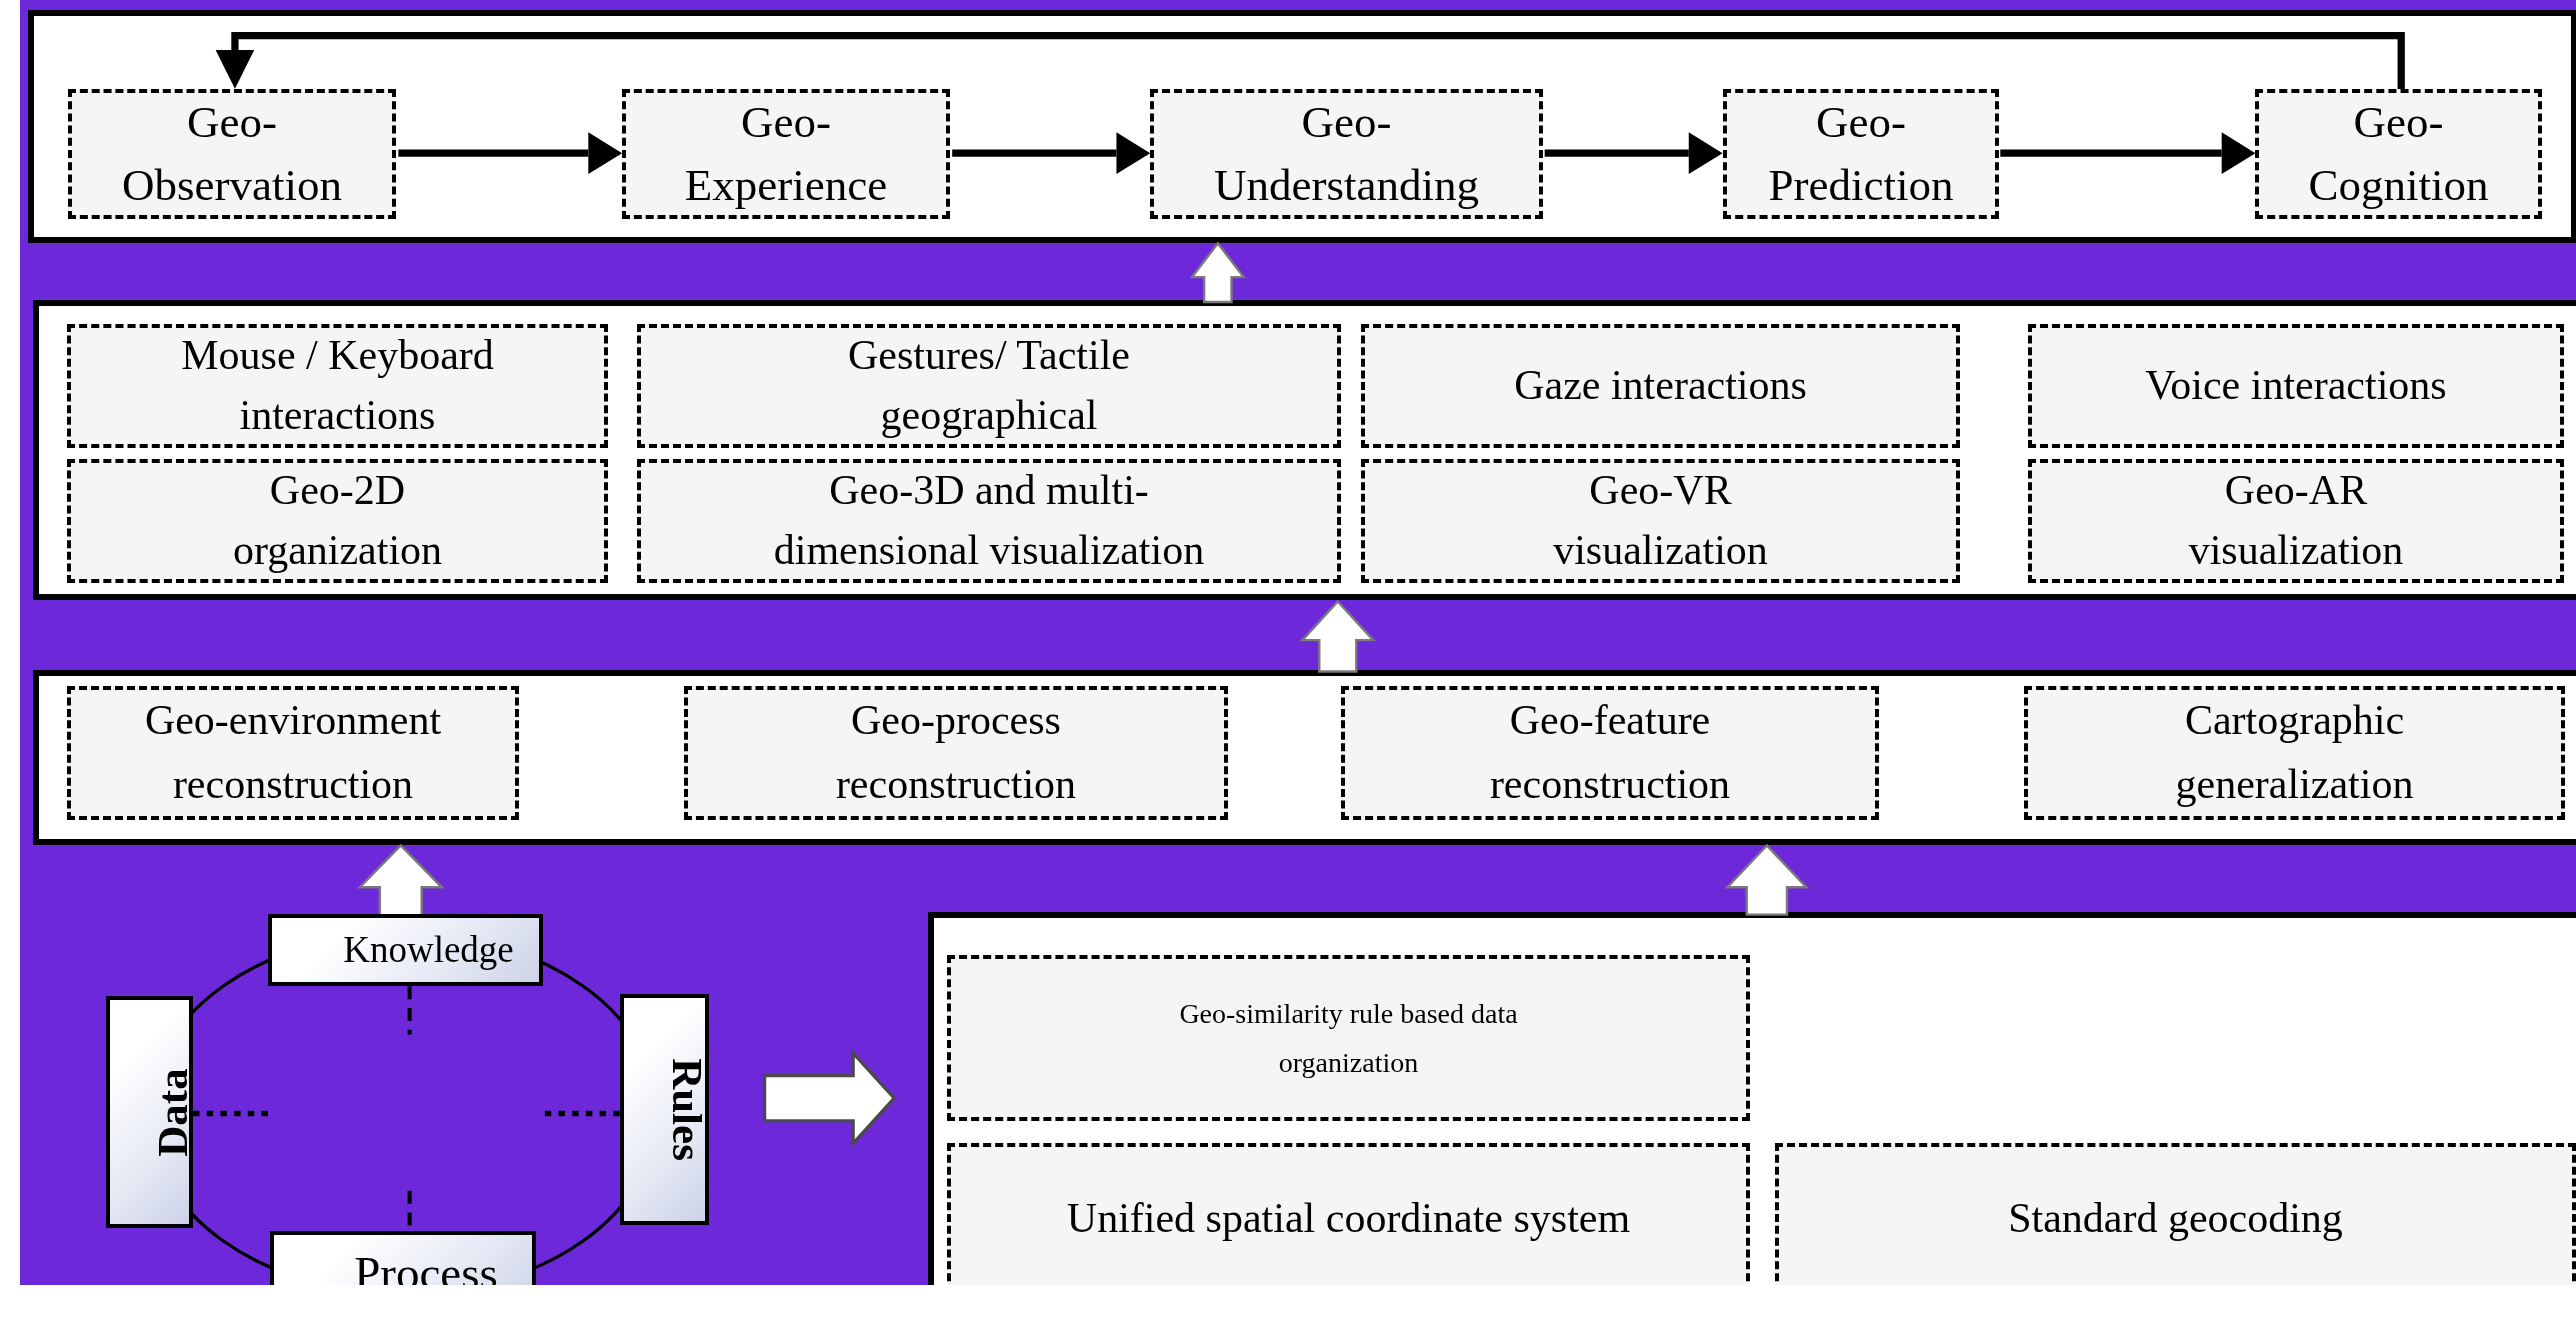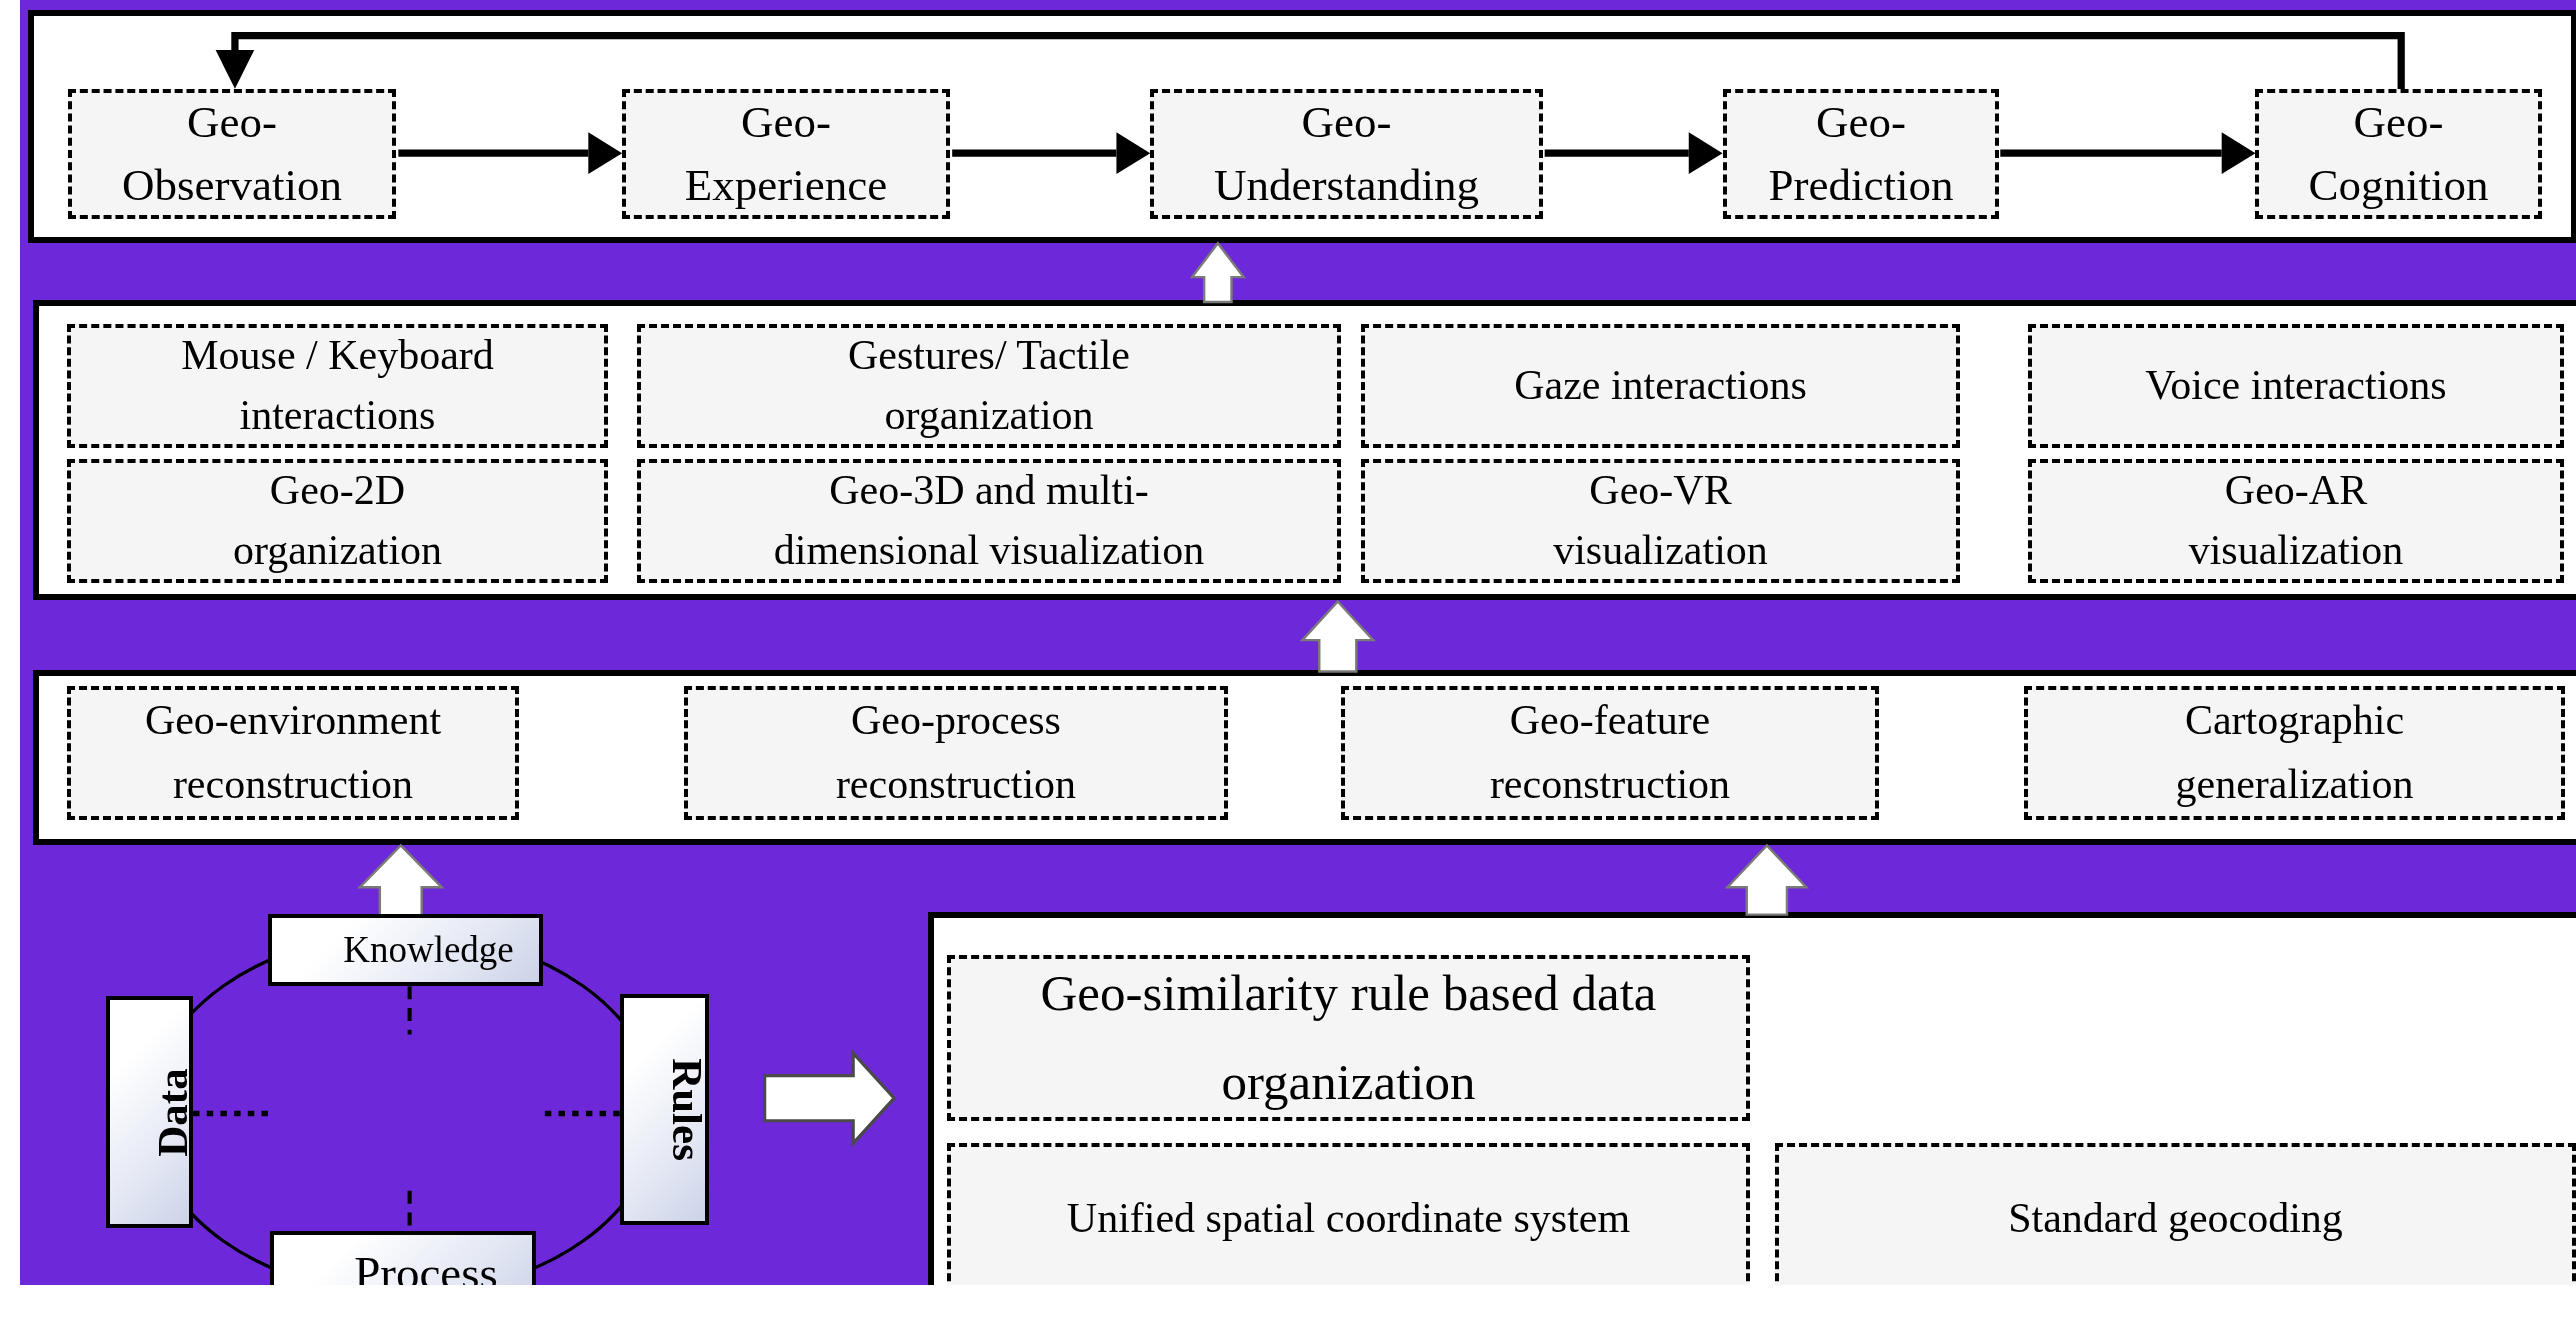--- a/index.html
+++ b/index.html
@@ -11,21 +11,21 @@
   .dbox{position:absolute;border:4px dashed #000;background:#f5f5f5;box-sizing:border-box;
         display:flex;align-items:center;justify-content:center;text-align:center;
         white-space:pre-line;z-index:2;}
   .gbox{position:absolute;border:4px solid #000;
         background:linear-gradient(135deg,#ffffff 25%,#e3e7f3 70%,#ccd3e8 100%);
         box-sizing:border-box;display:flex;align-items:center;justify-content:center;
         text-align:center;white-space:pre-line;z-index:2;padding-left:46px;}
   .f-top{font-size:45px;line-height:1.40;}
   .f-mid{font-size:42px;line-height:1.42;}
   .f-rec{font-size:42px;line-height:1.52;}
-  .f-dm1{font-size:51px;line-height:1.75;}
+  .f-dm1{font-size:28px;line-height:1.75;}
   .f-dm2{font-size:42px;line-height:1.4;}
   .f-know{font-size:37px;line-height:1.1;}
   .f-vge{font-size:47px;line-height:1.5;}
   .f-proc{font-size:47px;line-height:1.1;}
   .vtext{font-size:43px;font-weight:bold;white-space:nowrap;}
   .rot-ccw{transform:rotate(-90deg);}
   .rot-cw{transform:rotate(90deg);}
 </style>
 </head>
 <body>
@@ -83,21 +83,21 @@
   <div class="dbox f-top" style="left:1130px;top:89px;width:393px;height:130px">Geo-
 Understanding</div>
   <div class="dbox f-top" style="left:1703px;top:89px;width:276px;height:130px">Geo-
 Prediction</div>
   <div class="dbox f-top" style="left:2235px;top:89px;width:287px;height:130px">Geo-
 Cognition</div>
 
   <div class="dbox f-mid" style="left:47px;top:324px;width:541px;height:124px">Mouse / Keyboard
 interactions</div>
   <div class="dbox f-mid" style="left:617px;top:324px;width:704px;height:124px">Gestures/ Tactile
-organization</div>
+geographical</div>
   <div class="dbox f-mid" style="left:1341px;top:324px;width:599px;height:124px">Gaze interactions</div>
   <div class="dbox f-mid" style="left:2008px;top:324px;width:536px;height:124px">Voice interactions</div>
 
   <div class="dbox f-mid" style="left:47px;top:459px;width:541px;height:124px">Geo-2D
 organization</div>
   <div class="dbox f-mid" style="left:617px;top:459px;width:704px;height:124px">Geo-3D and multi-
 dimensional visualization</div>
   <div class="dbox f-mid" style="left:1341px;top:459px;width:599px;height:124px">Geo-VR
 visualization</div>
   <div class="dbox f-mid" style="left:2008px;top:459px;width:536px;height:124px">Geo-AR

